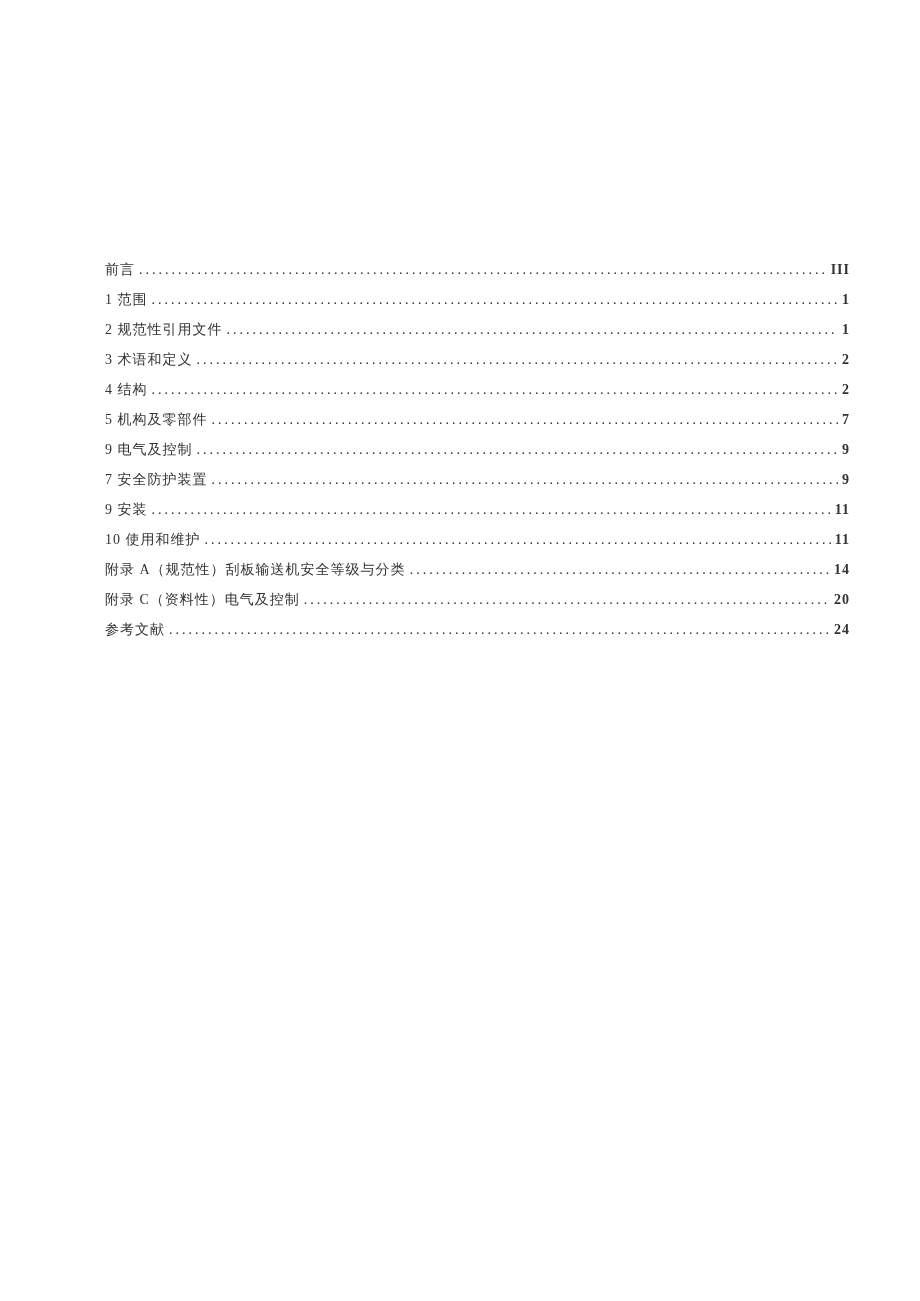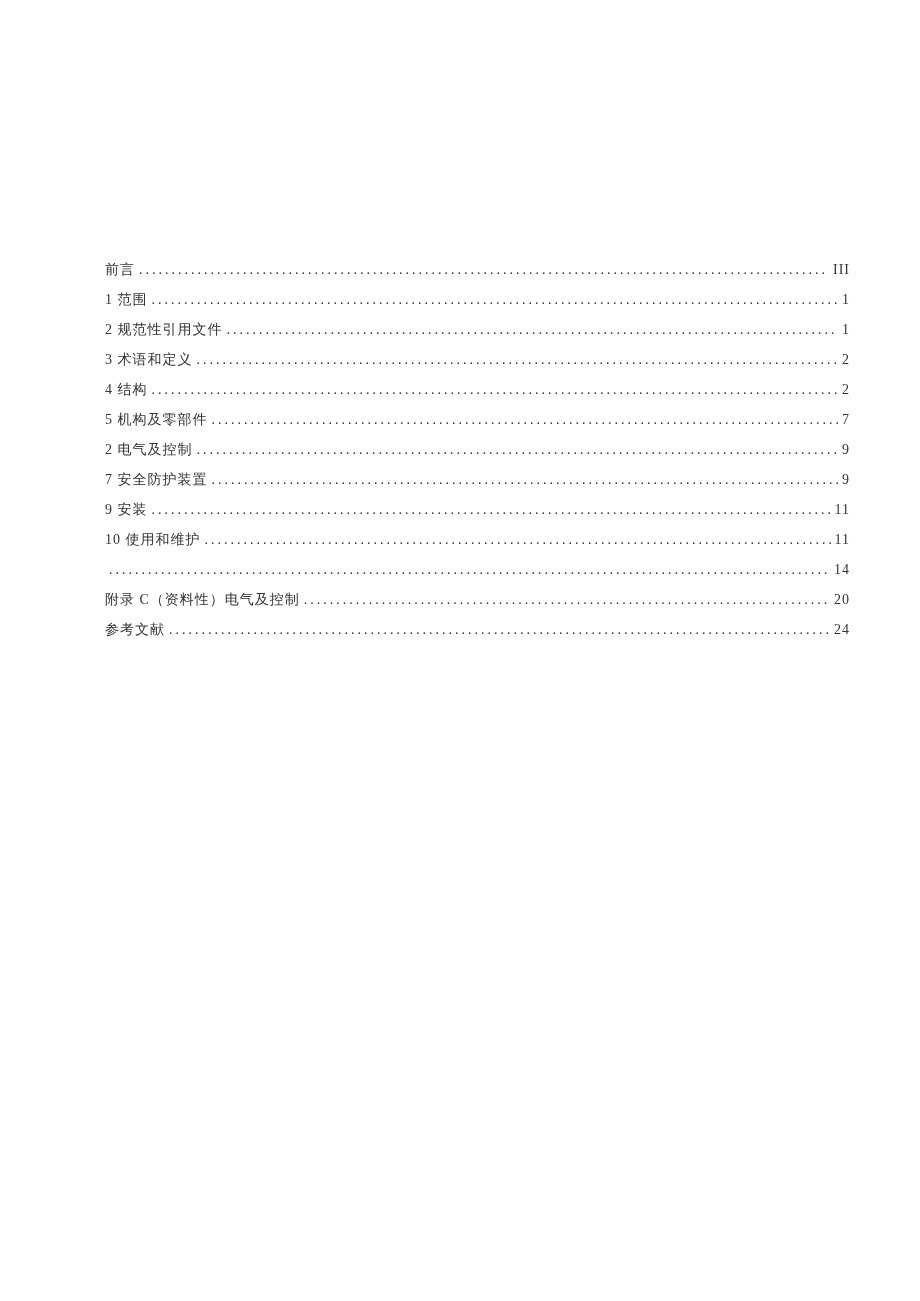--- a/index.html
+++ b/index.html
@@ -33,20 +33,21 @@
       letter-spacing: 3px;
       color: #333333;
       margin: 0 4px;
     }
     .toc-dots::before {
       content: ".....................................................................................................................................................................................................";
     }
     .toc-page {
       white-space: nowrap;
       flex-shrink: 0;
+      font-weight: bold;
     }
   </style>
 </head>
 <body>
 
 <div>
   <div class="toc-entry">
     <span class="toc-title">前言</span>
     <span class="toc-dots"></span>
     <span class="toc-page">III</span>
@@ -70,40 +71,41 @@
     <span class="toc-title">4 结构</span>
     <span class="toc-dots"></span>
     <span class="toc-page">2</span>
   </div>
   <div class="toc-entry">
     <span class="toc-title">5 机构及零部件</span>
     <span class="toc-dots"></span>
     <span class="toc-page">7</span>
   </div>
   <div class="toc-entry">
-    <span class="toc-title">2 电气及控制</span>
+    <span class="toc-title">9 电气及控制</span>
     <span class="toc-dots"></span>
     <span class="toc-page">9</span>
   </div>
   <div class="toc-entry">
     <span class="toc-title">7 安全防护装置</span>
     <span class="toc-dots"></span>
     <span class="toc-page">9</span>
   </div>
   <div class="toc-entry">
     <span class="toc-title">9 安装</span>
     <span class="toc-dots"></span>
     <span class="toc-page">11</span>
   </div>
   <div class="toc-entry">
     <span class="toc-title">10 使用和维护</span>
     <span class="toc-dots"></span>
     <span class="toc-page">11</span>
   </div>
   <div class="toc-entry">
+    <span class="toc-title">附录 A（规范性）刮板输送机安全等级与分类</span>
     <span class="toc-dots"></span>
     <span class="toc-page">14</span>
   </div>
   <div class="toc-entry">
     <span class="toc-title">附录 C（资料性）电气及控制</span>
     <span class="toc-dots"></span>
     <span class="toc-page">20</span>
   </div>
   <div class="toc-entry">
     <span class="toc-title">参考文献</span>

